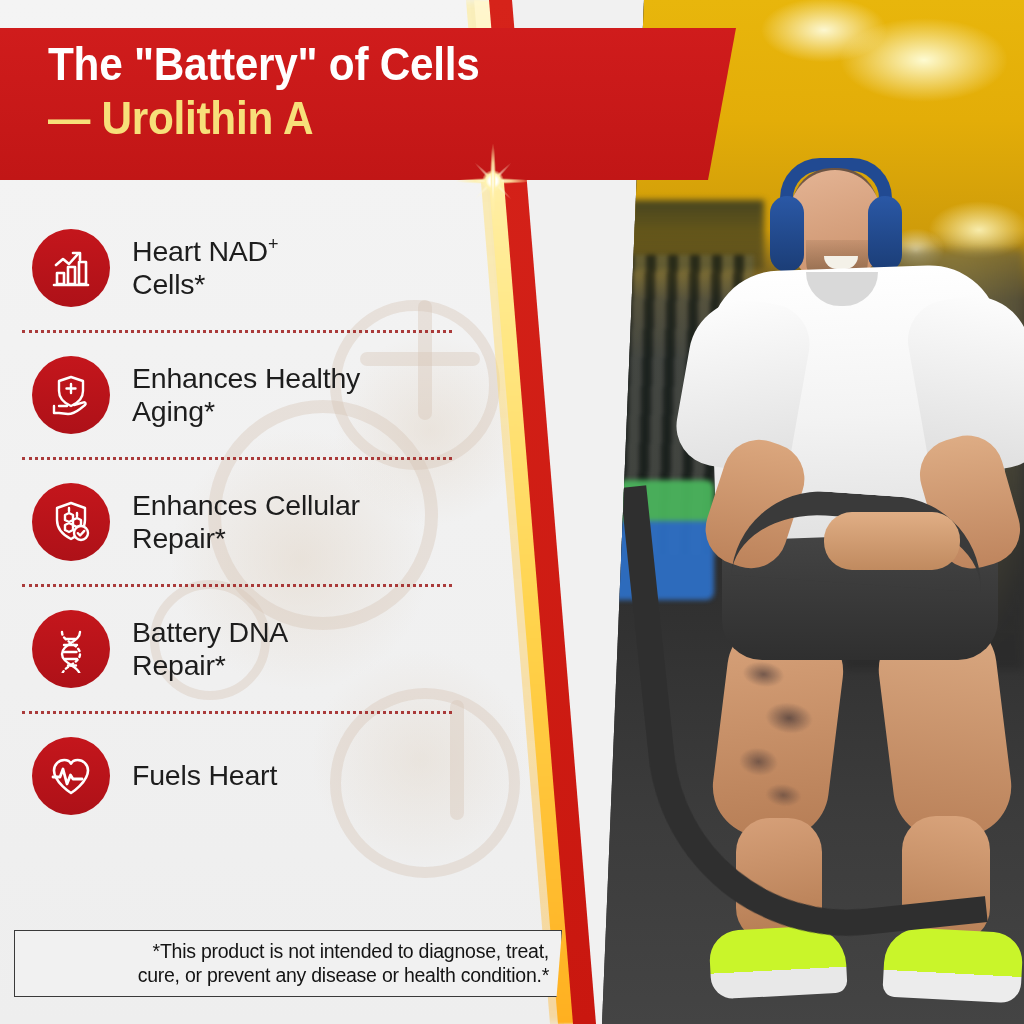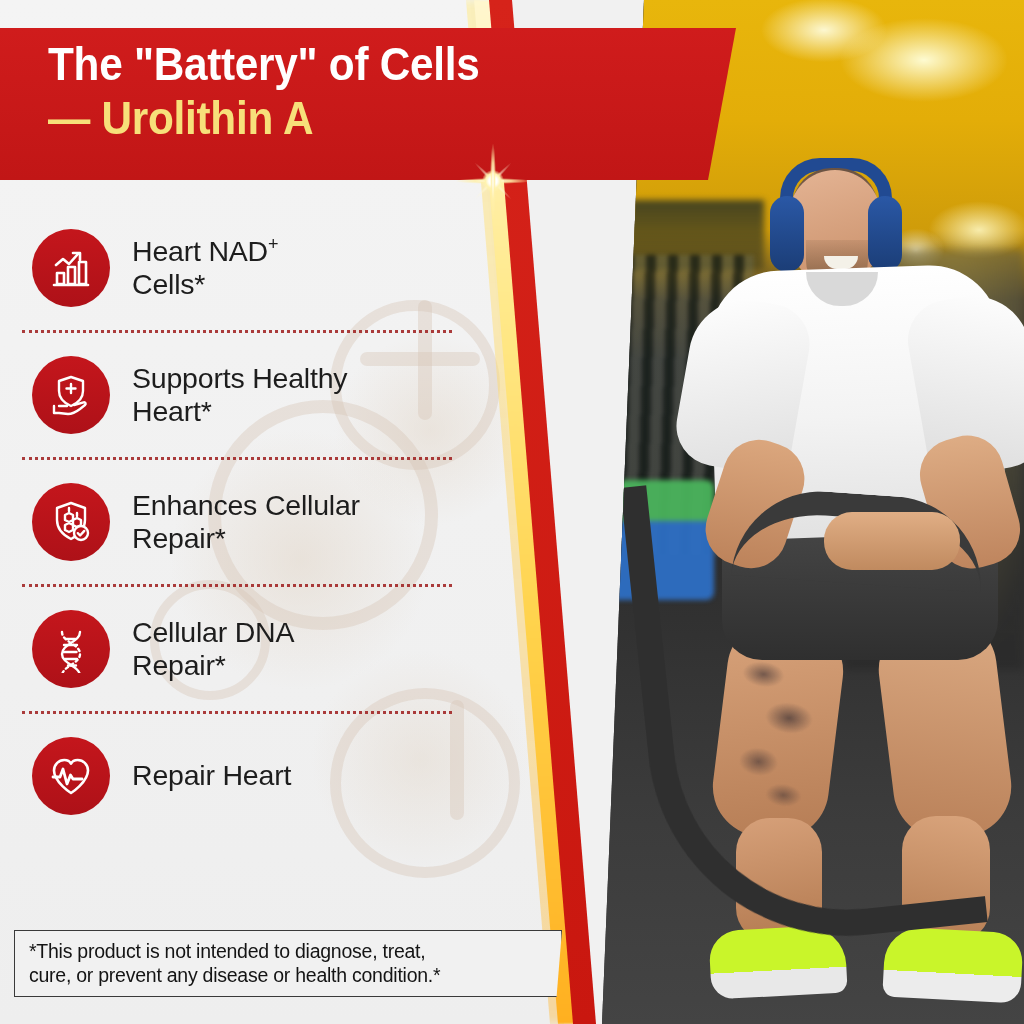--- a/index.html
+++ b/index.html
@@ -323,20 +323,21 @@
   
   .disclaimer {
     position:absolute; left:14px; top:930px; width:548px;
     border:1.5px solid #3a3a3a; background:#f1f1f1;
     padding:8px 12px 9px 14px; z-index:6;
     clip-path: polygon(0 0, 100% 0, 99% 100%, 0 100%);
   }
   .disclaimer p {
     font-size:19.5px; line-height:1.24; color:#141414;
     letter-spacing:-.25px;
+    text-align:right;
   }
 </style>
 </head>
 <body>
 
 <div id="infographic">
 
   <div class="photo-pane">
     <div class="gym"></div>
     <div class="gym-rail2"></div>
@@ -428,22 +429,22 @@
     <div class="benefit">
       <div class="ic-wrap">
         <svg viewBox="0 0 48 48" fill="none" stroke="#fff" stroke-width="2.4" stroke-linecap="round" stroke-linejoin="round">
           <path d="M24 6l12 4v10c0 7-5 12-12 15-7-3-12-8-12-15V10z"></path>
           <path d="M24 13v9M19.5 17.5h9"></path>
           <path d="M7 35v7h5l9 1c4 0 8-2 12-5l5-4c1.4-1.1.3-3.2-1.4-2.7L27 34"></path>
           <path d="M12 35h8"></path>
         </svg>
       </div>
       <div class="b-text">
-        <span>Supports Healthy</span><br>
-        <span>Heart*</span>
+        <span>Enhances Healthy</span><br>
+        <span>Aging*</span>
       </div>
     </div>
 
     <div class="dotted"></div>
 
     <div class="benefit">
       <div class="ic-wrap">
         <svg viewBox="0 0 48 48" fill="none" stroke="#fff" stroke-width="2.4" stroke-linecap="round" stroke-linejoin="round">
           <path d="M24 5l14 5v12c0 9-6 15-14 19-8-4-14-10-14-19V10z"></path>
           <path d="M18 17l4-2 4 2v5l-4 2-4-2zM26 22l4-2 4 2v5l-4 2-4-2zM18 27l4-2 4 2v5l-4 2-4-2z"></path>
@@ -462,36 +463,36 @@
 
     <div class="benefit">
       <div class="ic-wrap">
         <svg viewBox="0 0 48 48" fill="none" stroke="#fff" stroke-width="2.4" stroke-linecap="round">
           <path d="M33 7c0 10-18 12-18 22s18 12 18 22"></path>
           <path d="M15 7c0 10 18 12 18 22S15 41 15 51" stroke-dasharray="2.6 3.4"></path>
           <path d="M19.5 14h9M17 20h13M16.5 27h13M18 34h12M21 40.5h8"></path>
         </svg>
       </div>
       <div class="b-text">
-        <span>Cellular DNA</span><br>
+        <span>Battery DNA</span><br>
         <span>Repair*</span>
       </div>
     </div>
 
     <div class="dotted"></div>
 
     <div class="benefit">
       <div class="ic-wrap">
         <svg viewBox="0 0 48 48" fill="none" stroke="#fff" stroke-width="2.6" stroke-linecap="round" stroke-linejoin="round">
           <path d="M24 41S7 30 7 18.5C7 12.7 11.6 8 17.3 8c3.1 0 5.6 1.4 6.7 3.6C25.1 9.4 27.6 8 30.7 8 36.4 8 41 12.7 41 18.5 41 30 24 41 24 41z"></path>
           <path d="M6 25h7l3-8 4 15 3.5-9 2.5 4h9" stroke-width="2.8"></path>
         </svg>
       </div>
       <div class="b-text">
-        <span>Repair Heart</span><br>
+        <span>Fuels Heart</span><br>
       </div>
     </div>
 
   </div>
 
   <div class="disclaimer">
     <p>*This product is not intended to diagnose, treat,</p>
     <p>cure, or prevent any disease or health condition.*</p>
   </div>
 

